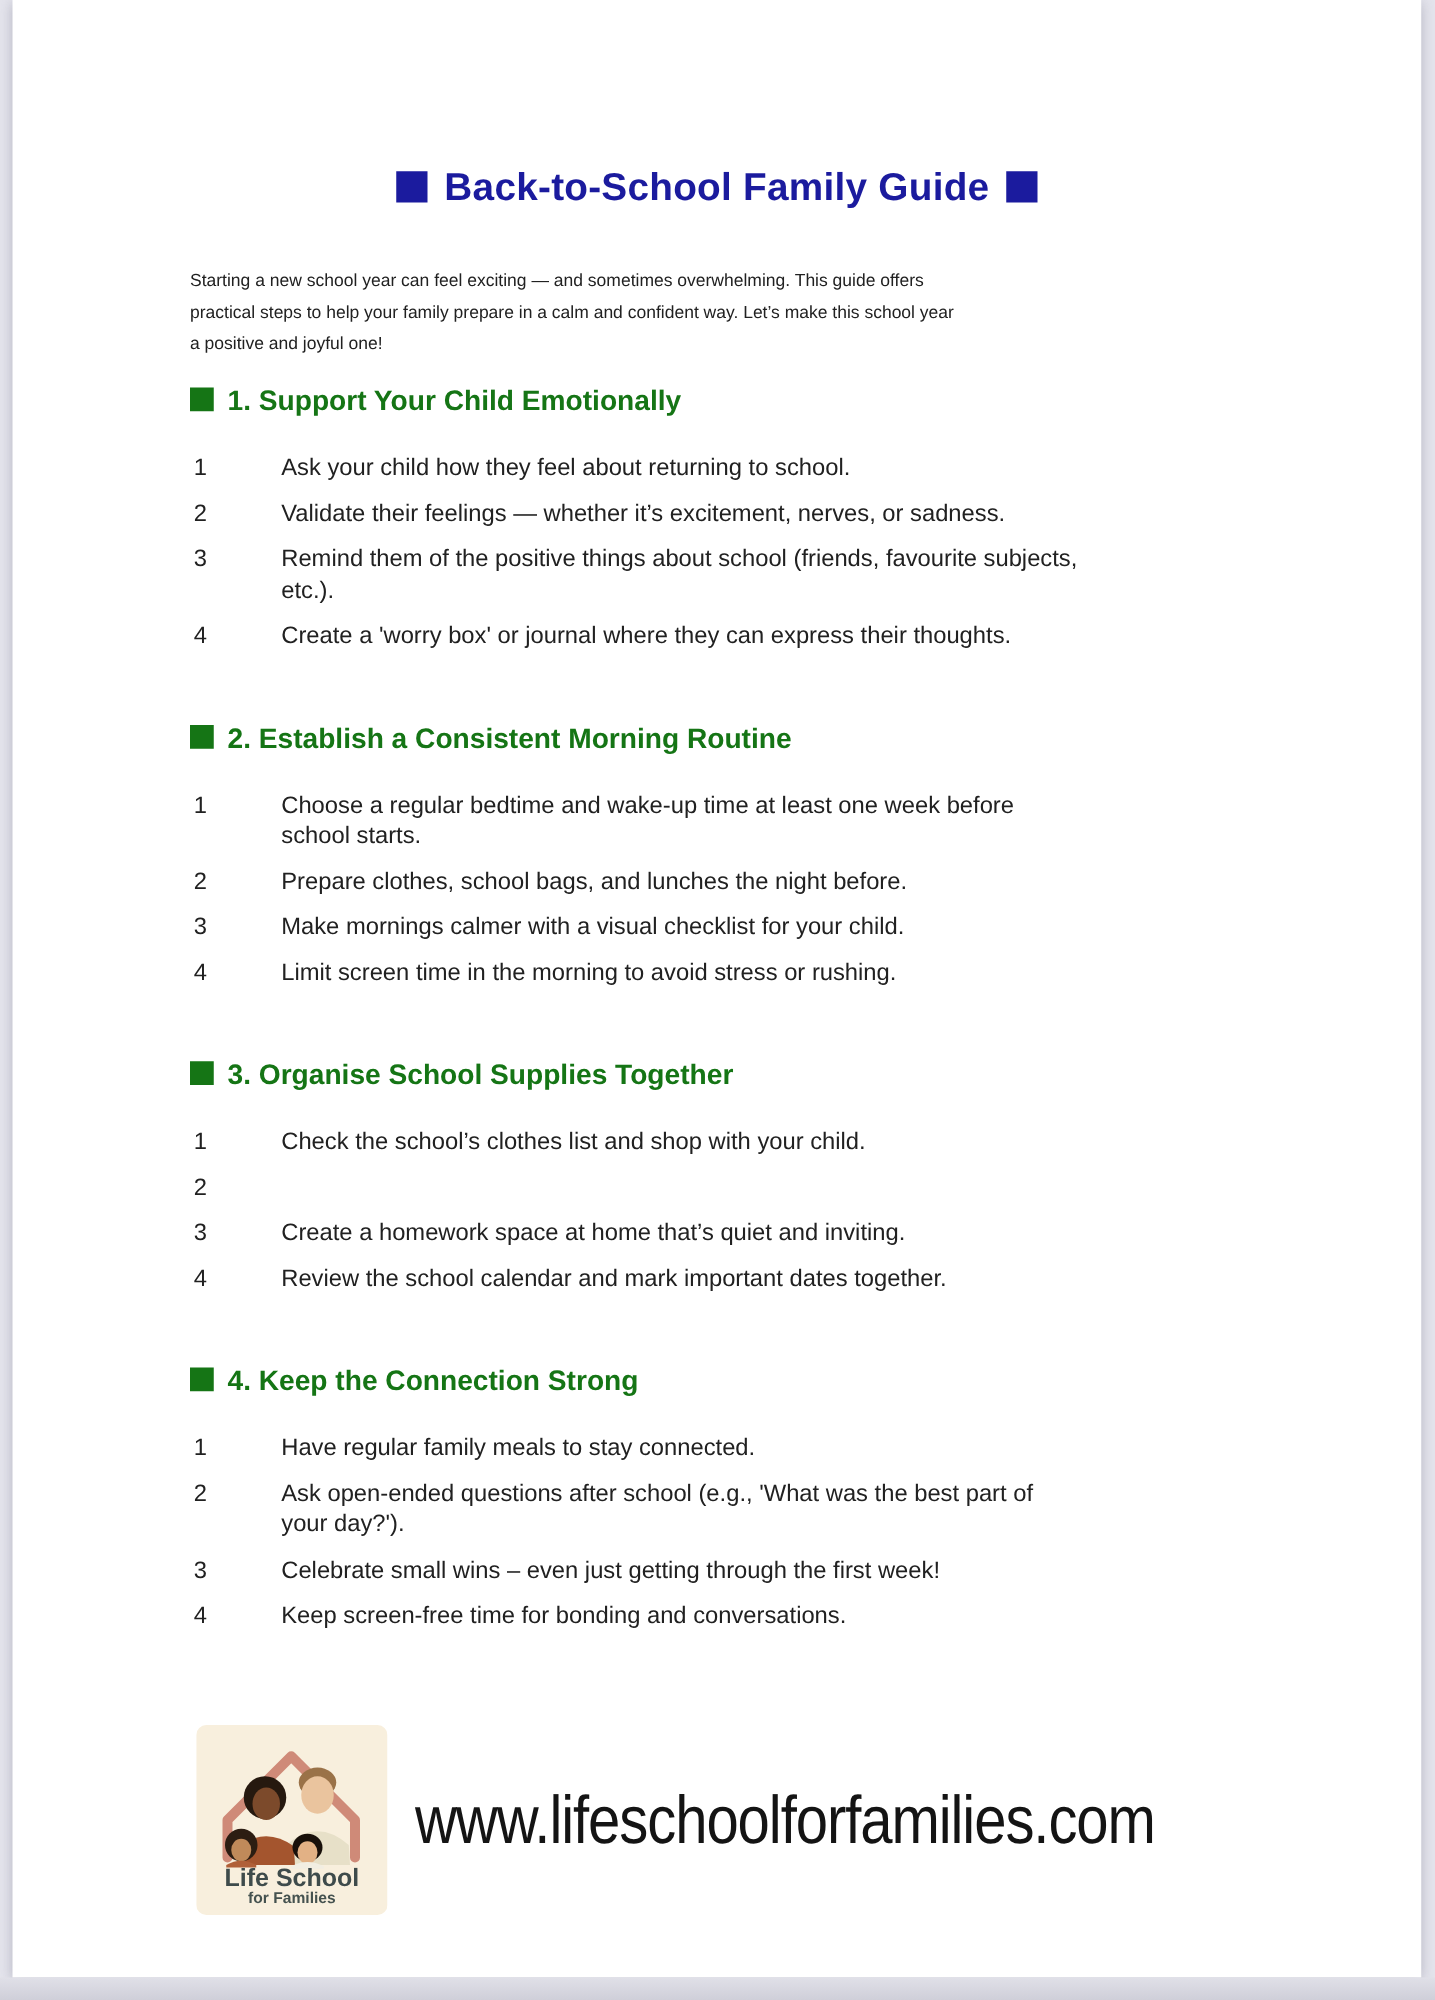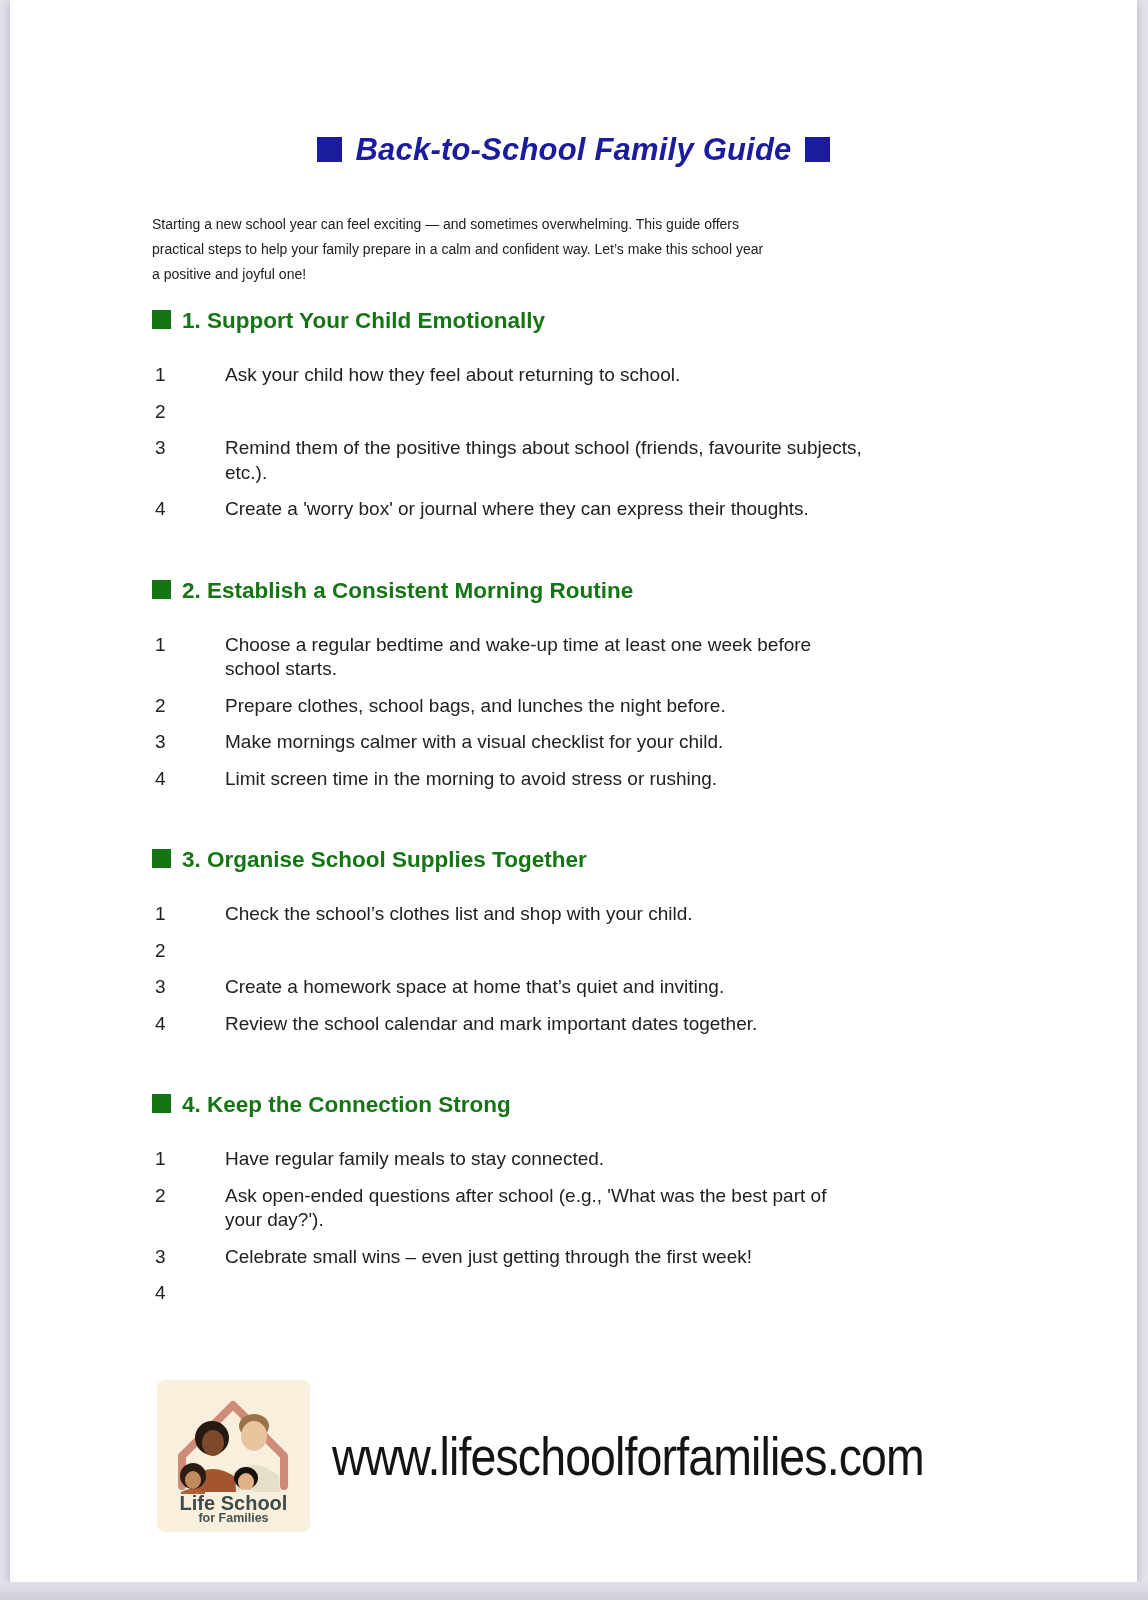--- a/index.html
+++ b/index.html
@@ -19,21 +19,20 @@
   .bottom-strip {
     position: absolute; left: 0; top: 1582px; width: 1148px; height: 18px;
     background: linear-gradient(#e0e0e8, #cfcfd9);
   }
   
   .title {
     margin: 0; padding-top: 132px;
     text-align: center;
     font-size: 31px; font-weight: bold; line-height: 36px;
     color: var(--title_blue, #1b1b9e);
-    font-style: italic;
   }
   .sq {
     display: inline-block;
     background: currentColor;
   }
   .sq-title { width: 25px; height: 25px; margin: 0 13px; vertical-align: -2px; }
   .title-text { letter-spacing: 0.2px; }
   
   .intro {
     margin: 44px 0 0 0;
@@ -106,20 +105,21 @@
     <h2>
       <span class="sq sq-heading"></span><span>1. Support Your Child Emotionally</span>
     </h2>
     <div class="items">
       <div class="item">
         <div class="item-num">1</div>
         <div class="item-text">Ask your child how they feel about returning to school.</div>
       </div>
       <div class="item">
         <div class="item-num">2</div>
+        <div class="item-text">Validate their feelings — whether it’s excitement, nerves, or sadness.</div>
       </div>
       <div class="item">
         <div class="item-num">3</div>
         <div class="item-text">Remind them of the positive things about school (friends, favourite subjects,
 etc.).</div>
       </div>
       <div class="item">
         <div class="item-num">4</div>
         <div class="item-text">Create a 'worry box' or journal where they can express their thoughts.</div>
       </div>
@@ -187,20 +187,21 @@
         <div class="item-num">2</div>
         <div class="item-text">Ask open-ended questions after school (e.g., 'What was the best part of
 your day?').</div>
       </div>
       <div class="item">
         <div class="item-num">3</div>
         <div class="item-text">Celebrate small wins – even just getting through the first week!</div>
       </div>
       <div class="item">
         <div class="item-num">4</div>
+        <div class="item-text">Keep screen-free time for bonding and conversations.</div>
       </div>
     </div>
   </section>
 
   <div class="footer">
     <div class="logo">
       <svg width="153" height="152" viewBox="0 0 153 152">
         <rect x="0" y="0" width="153" height="152" rx="8" fill="#f8efdd"></rect>
         <path d="M25,106 L25,76 L76,25 L127,76 L127,106" fill="none" stroke="#cf8a78" stroke-width="8" stroke-linecap="round" stroke-linejoin="round"></path>
 

